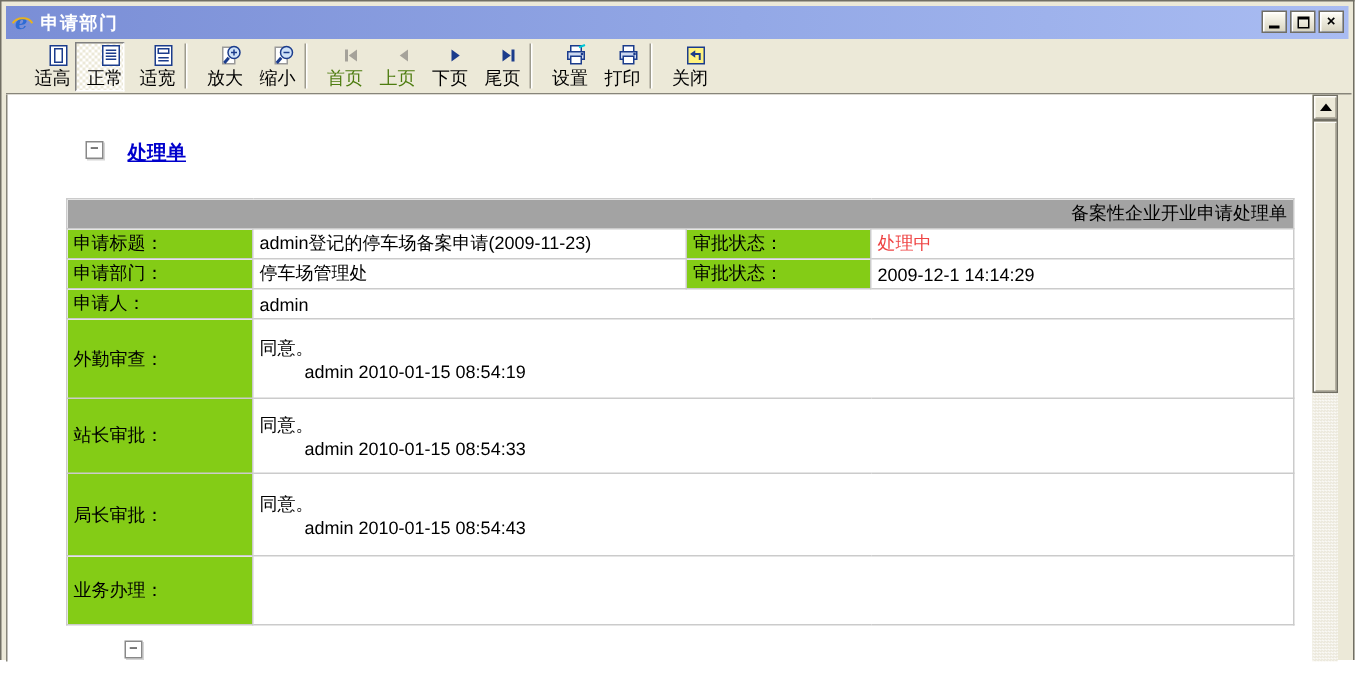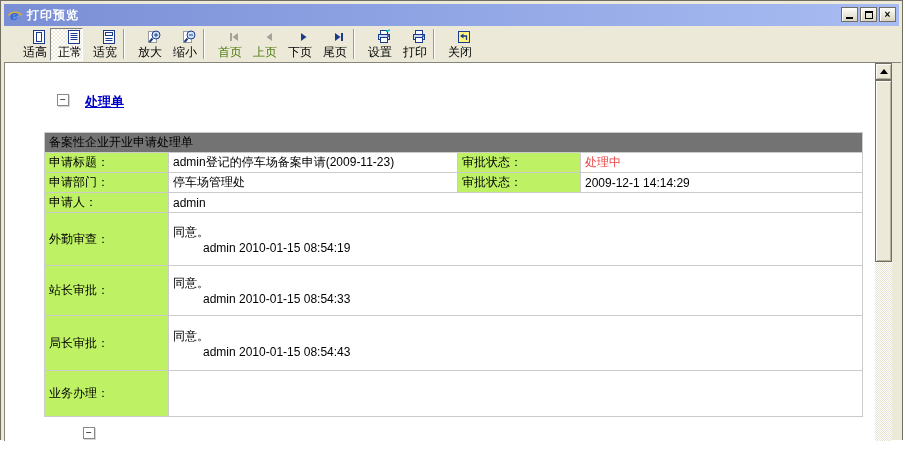--- a/index.html
+++ b/index.html
@@ -41,22 +41,22 @@
     background:#fff; border-left:1px solid #87857a; overflow:hidden; }
   .collapse-box { position:absolute; width:12px; height:12px; background:#fff;
     border:1px solid #898989; box-shadow:1px 1px 0 #d5d5d5;
     font-size:10px; line-height:9px; text-align:center; color:#000; }
   .section-link { position:absolute; left:80px; top:30px; color:#0000cc; font-weight:bold;
     font-size:13px; text-decoration:underline; cursor:pointer; }
 
   table.form { position:absolute; left:39px; top:69px; width:818px;
     border-collapse:collapse; table-layout:fixed; font-size:12px; color:#000; }
   table.form td { border:1px solid #cbcbcb; padding:1px 4px; vertical-align:middle; overflow:hidden; }
-  td.form-title { background:#737373; text-align:left; font-size:12px; }
-  td.lbl { background:#bef264;margin-top:20px; }
+  td.form-title { background:#a3a3a3; text-align:right; font-size:12px; }
+  td.lbl { background:#84cc16;margin-top:20px; }
   td.approve { vertical-align:top; padding-top:2px; }
   .sig { padding-left:30px; }
   .status-red { color:#ef4444;font-family:Liberation Serif, serif; }
   tr.h17{height:17px;} tr.h18{height:18px;padding-left:42px;} tr.h53{height:53px;}
   tr.h50{height:50px;} tr.h55{height:55px;} tr.h46{height:46px;}
 
   
   .scrollbar { position:absolute; left:874px; top:62px; width:17px; height:378px;
     background-image:conic-gradient(#fff 25%, #e6e2d2 25% 50%, #fff 50% 75%, #e6e2d2 75%);
     background-size:2px 2px; }
@@ -69,21 +69,21 @@
 </head>
 <body>
 
 <div class="window">
 
   <div class="titlebar">
     <svg class="app-icon" viewBox="0 0 16 16">
       <text x="3" y="12.5" font-size="13" font-style="italic" font-weight="bold" fill="#2e6bd4" font-family="'DejaVu Serif',serif">e</text>
       <path d="M1.5 8.5c2.5-4.5 11-4.5 13 0" stroke="#e8b21e" stroke-width="1.4" fill="none"></path>
     </svg>
-    <span class="title-text">打印预览</span>
+    <span class="title-text">申请部门</span>
     <div class="win-controls">
       <div class="win-btn">
           <div class="glyph-min"></div>
         </div>
       <div class="win-btn">
           <div class="glyph-max"></div>
         </div>
       <div class="win-btn">
           <span>×</span>
         </div>

